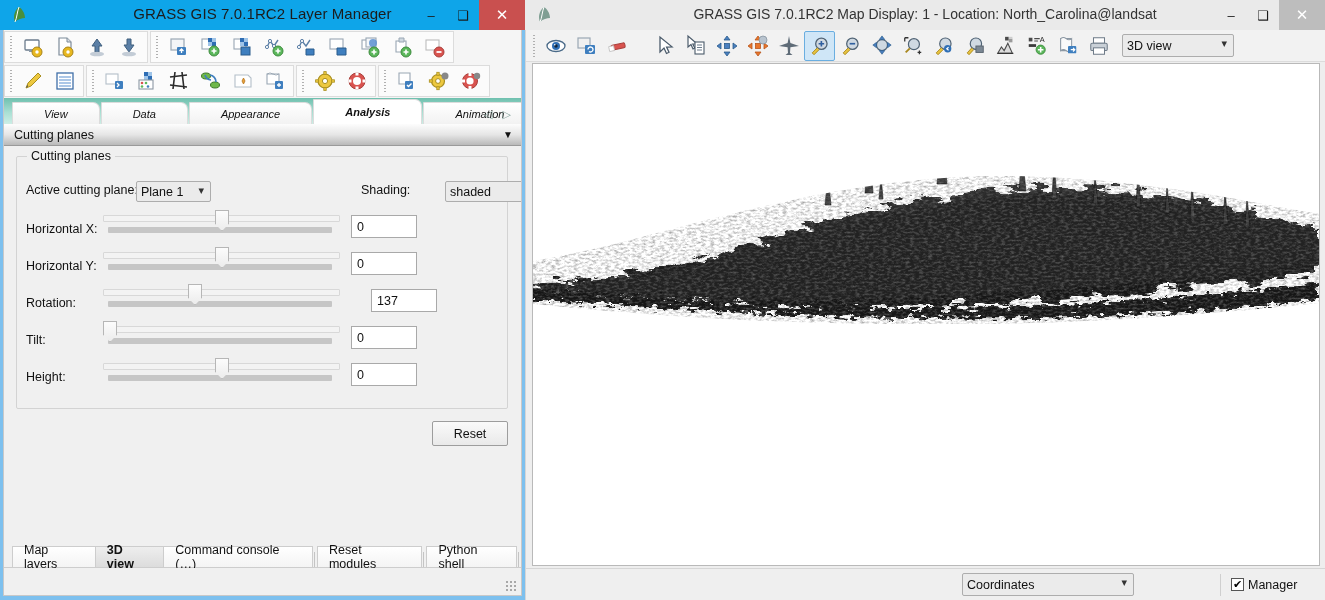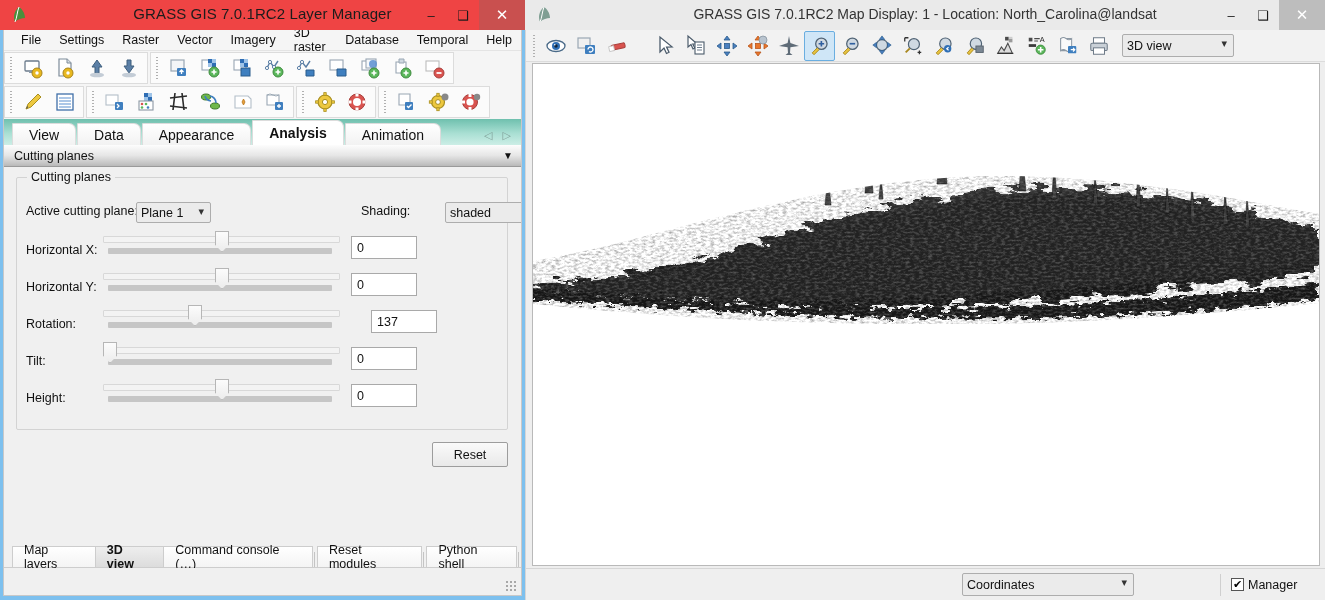--- a/index.html
+++ b/index.html
@@ -14,21 +14,21 @@
   #root { position: relative; width: 1325px; height: 600px; }
 
   
   #layer-manager {
     position: absolute; left: 0; top: 0; width: 525px; height: 600px;
     background: #7dc0ee;
     border-right: 0;
   }
   .lm-titlebar {
     position: relative; height: 30px; width: 100%;
-    background: #ef4444;
+    background: #0ea5e9;
     display: flex; align-items: center;
   }
   .lm-title-text {
     position: absolute; left: 0; right: 0; top: 5px;
     text-align: center; font-size: 15px; color: #1c1c1c;
     letter-spacing: 0.1px;
   }
   .grass-logo {
     margin-left: 9px; width: 20px; height: 20px; position: relative; z-index: 3;
   }
@@ -76,27 +76,28 @@
   }
   .tb-btn svg { display: block; }
 
   
   .nb-tabs {
     height: 26px; position: relative;
     background: linear-gradient(to bottom, #6fc0ae 0%, #a9dfd3 55%, #cceee6 100%);
     display: flex; align-items: flex-end; padding-left: 8px;
   }
   .nb-tab {
-    height: 22px; padding: 0 16px; margin-right: 1px;
-    display: flex; align-items: center; font-size: 14px; color: #111;
+    height: 22px; padding: 0 31px; margin-right: 1px;
+    display: flex; align-items: center; font-size: 11px; color: #111;
     background: linear-gradient(to bottom, #ffffff 0%, #f2f2f2 100%);
     border: 1px solid #dcdcdc; border-bottom: none;
     border-radius: 1px 7px 0 0;
     transform: skewX(0deg);
     position: relative;
+    font-style: italic;
   }
   .nb-tab.sel { font-weight: bold; height: 25px; background: #fff; z-index:2; }
   .nb-arrows { position: absolute; right: 10px; bottom: 3px; display: flex; gap: 10px; color:#7f9e97; }
   .nb-arrows span { font-size: 11px; }
 
   
   .pane-header {
     height: 22px; display: flex; align-items: center; justify-content: space-between;
     background: linear-gradient(to bottom, #fdfdfd 0%, #e6e6e6 50%, #b9b9b9 100%);
     border-bottom: 1px solid #9a9a9a;
@@ -245,31 +246,20 @@
       <div class="lm-title-text">GRASS GIS 7.0.1RC2 Layer Manager</div>
       <div class="win-btns">
         <div class="win-btn min">–</div>
         <div class="win-btn max">❑</div>
         <div class="win-btn close">✕</div>
       </div>
     </div>
 
     <div class="lm-body">
 
-      <div class="menubar">
-        <span class="mi">File</span>
-        <span class="mi">Settings</span>
-        <span class="mi">Raster</span>
-        <span class="mi">Vector</span>
-        <span class="mi">Imagery</span>
-        <span class="mi">3D raster</span>
-        <span class="mi">Database</span>
-        <span class="mi">Temporal</span>
-        <span class="mi">Help</span>
-      </div>
 
       <div class="toolbar-row">
         <div class="tb-group">
           <div class="tb-grip"></div>
           <div class="tb-btn">
             <svg width="22" height="22" viewBox="0 0 22 22">
               <rect x="3" y="4" width="14" height="10" rx="1" fill="#fff" stroke="#6b7b8c" stroke-width="1.3"></rect>
               <rect x="7" y="14" width="6" height="2" fill="#8a99a8"></rect>
               <circle cx="15" cy="16" r="5" fill="#e8b820" stroke="#a8841a" stroke-width="1"></circle>
               <circle cx="15" cy="16" r="1.7" fill="#fff"></circle>

